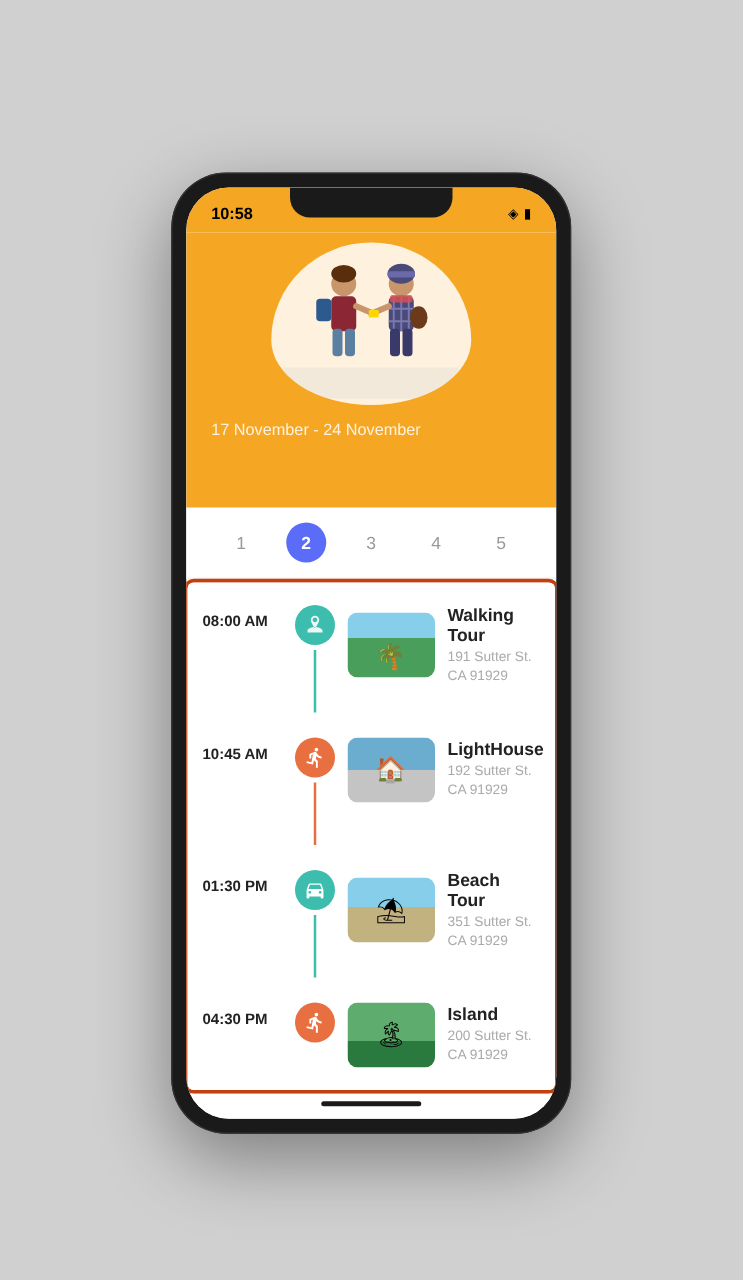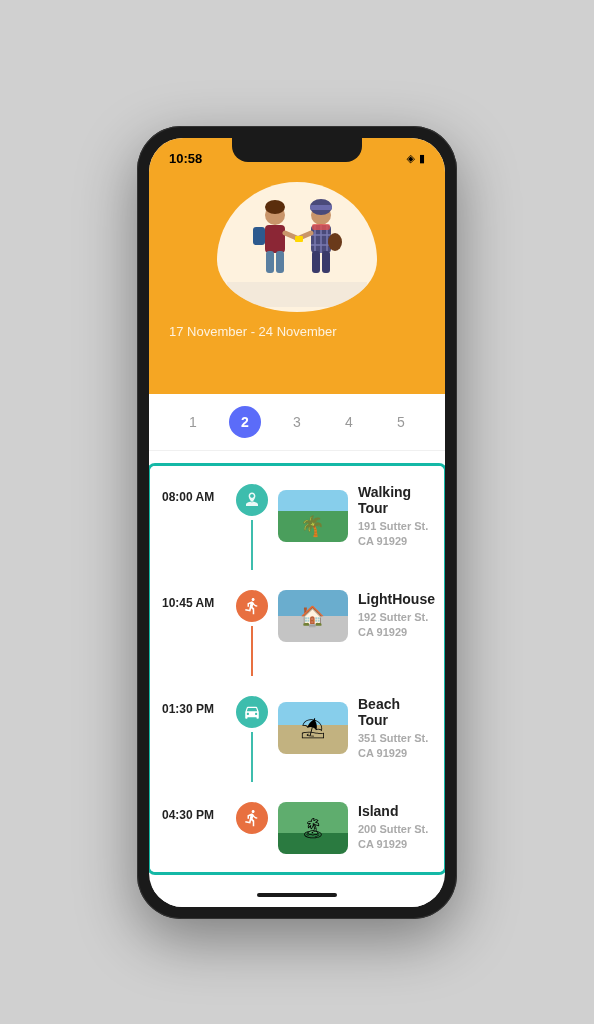--- a/index.html
+++ b/index.html
@@ -230,21 +230,20 @@
       font-size: 14px;
       font-weight: 700;
       color: #222;
       margin-bottom: 3px;
     }
 
     .tour-address {
       font-size: 11px;
       color: #aaa;
       line-height: 1.4;
-      font-weight: bold;
     }
 
     
     .img-walking-tour {
       background: linear-gradient(to bottom, #87ceeb 40%, #4a9e5c 40%);
       width: 100%;
       height: 100%;
       display: flex;
       align-items: flex-end;
       justify-content: center;
@@ -277,24 +276,24 @@
       width: 100%;
       height: 100%;
       display: flex;
       align-items: center;
       justify-content: center;
       font-size: 20px;
     }
 
     
     .timeline-highlight {
-      border: 3px solid #14b8a6;
+      border: 3px solid #c2410c;
       border-radius: 8px;
       overflow: hidden;
-      margin: 12px -2px;
+      margin: 0 -2px;
     }
 
     
     .device-label {
       background: #3a3a3a;
       color: #fff;
       padding: 10px 32px;
       border-radius: 24px;
       font-size: 18px;
       font-weight: 500;

